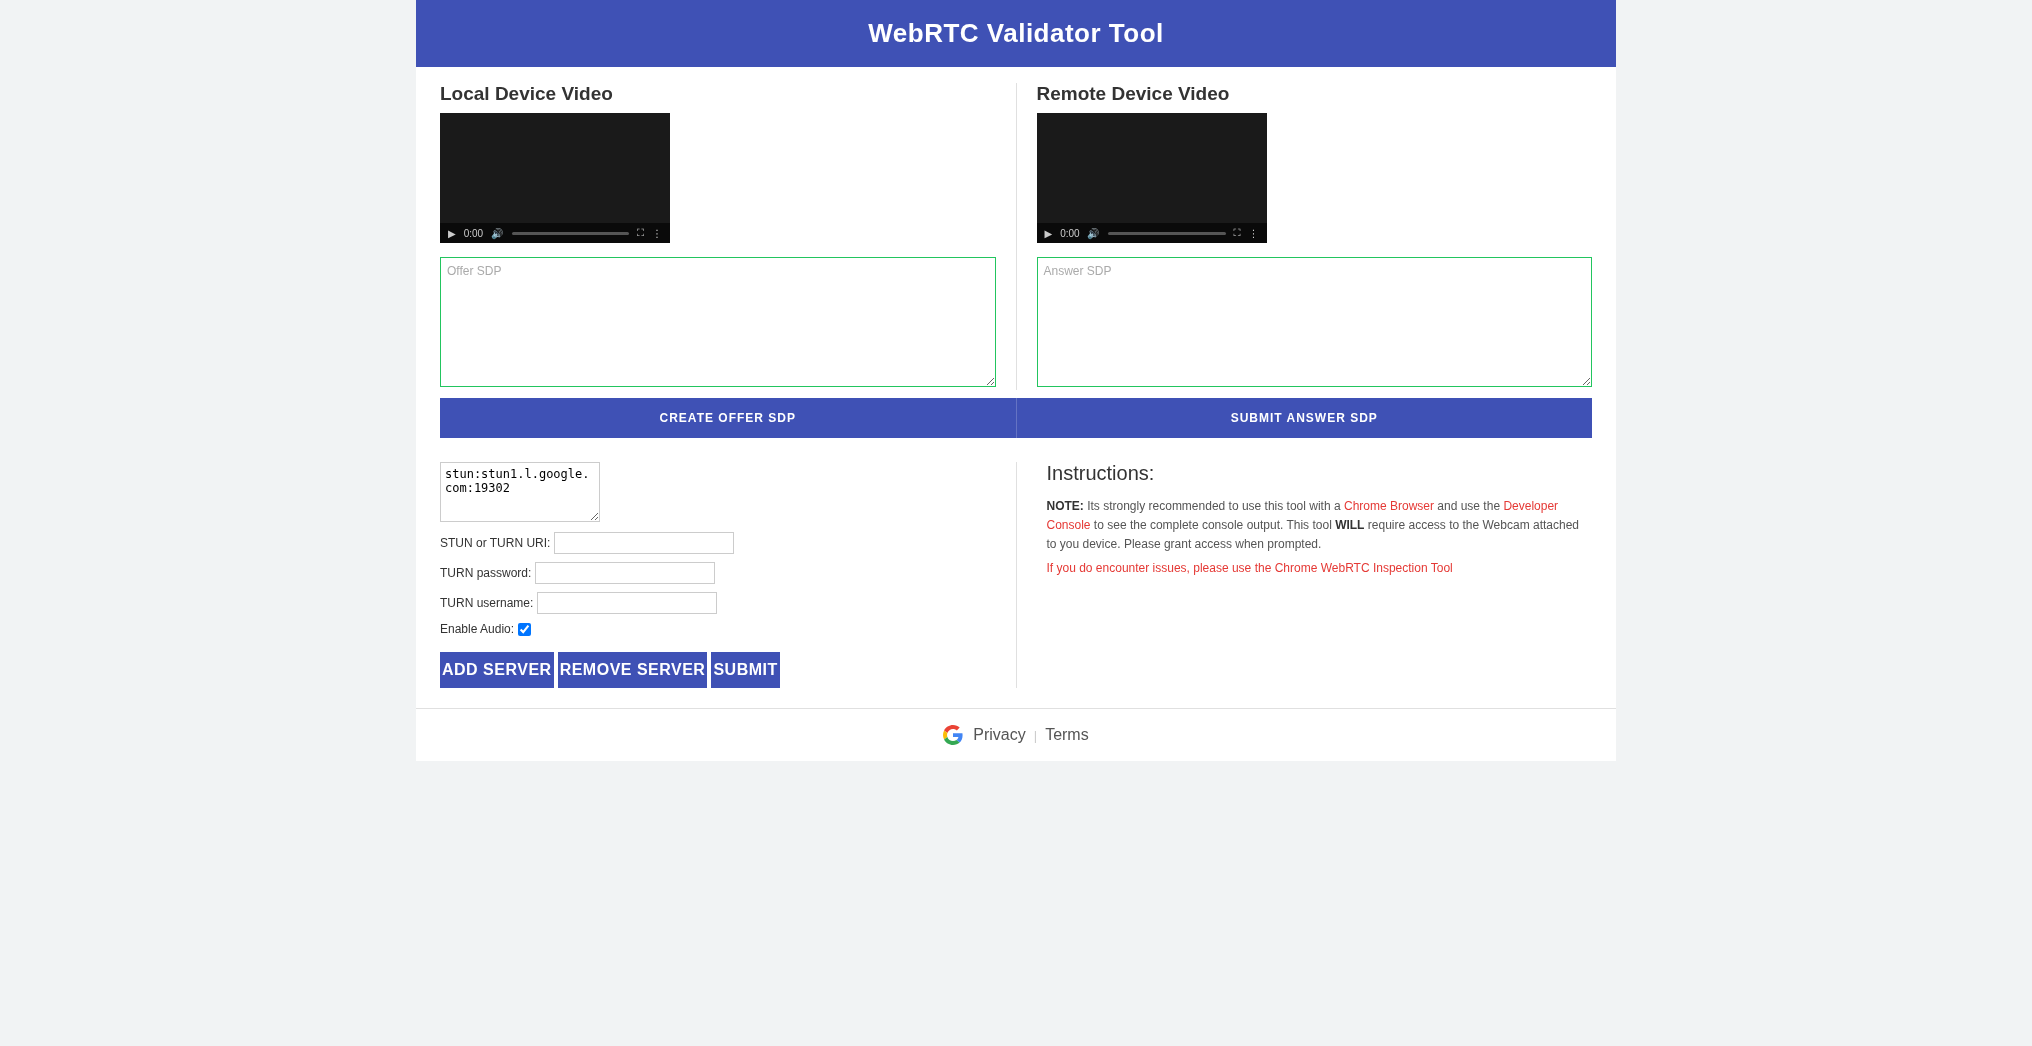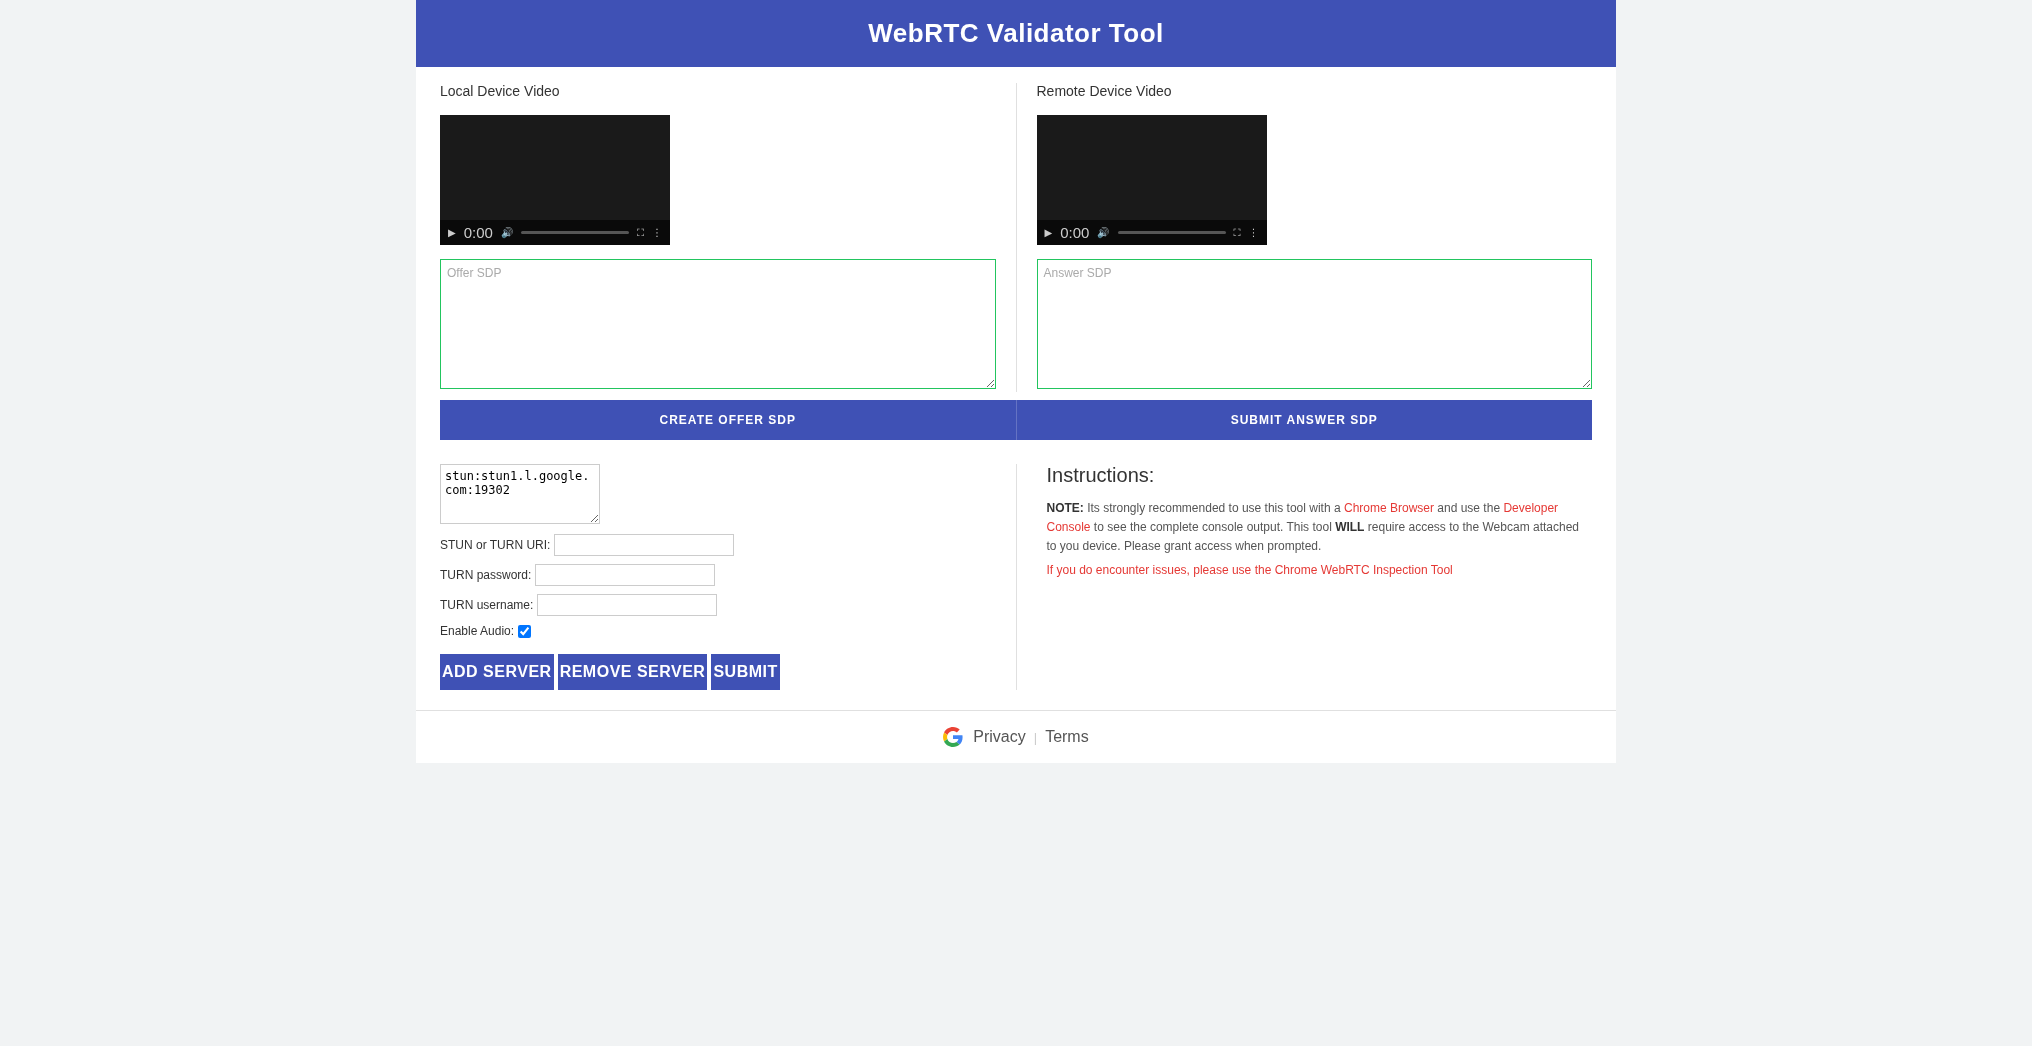--- a/index.html
+++ b/index.html
@@ -30,23 +30,23 @@
     .video-panel {
       flex: 1;
       padding-right: 20px;
     }
     .video-panel:last-child {
       padding-right: 0;
       padding-left: 20px;
       border-left: 1px solid #e0e0e0;
     }
     .panel-label {
-      font-size: 14px;
-      font-weight: 400;
-      margin-bottom: 16px;
+      font-size: 19px;
+      font-weight: 700;
+      margin-bottom: 8px;
       color: #333;
     }
     .sdp-textarea {
       width: 100%;
       height: 130px;
       resize: vertical;
       border: 1px solid #22c55e;
       padding: 6px;
       font-size: 12px;
       color: #999;
@@ -214,21 +214,21 @@
       bottom: 0;
       left: 0;
       right: 0;
       background: rgba(0,0,0,0.6);
       display: flex;
       align-items: center;
       padding: 4px 8px;
       gap: 8px;
     }
     .vc-play { color: #ccc; font-size: 10px; cursor: pointer; }
-    .vc-time { color: #ccc; font-size: 15px; }
+    .vc-time { color: #ccc; font-size: 10px; }
     .vc-progress {
       flex: 1;
       height: 3px;
       background: #555;
       border-radius: 2px;
     }
     .vc-progress-fill {
       height: 100%;
       width: 0%;
       background: #aaa;

